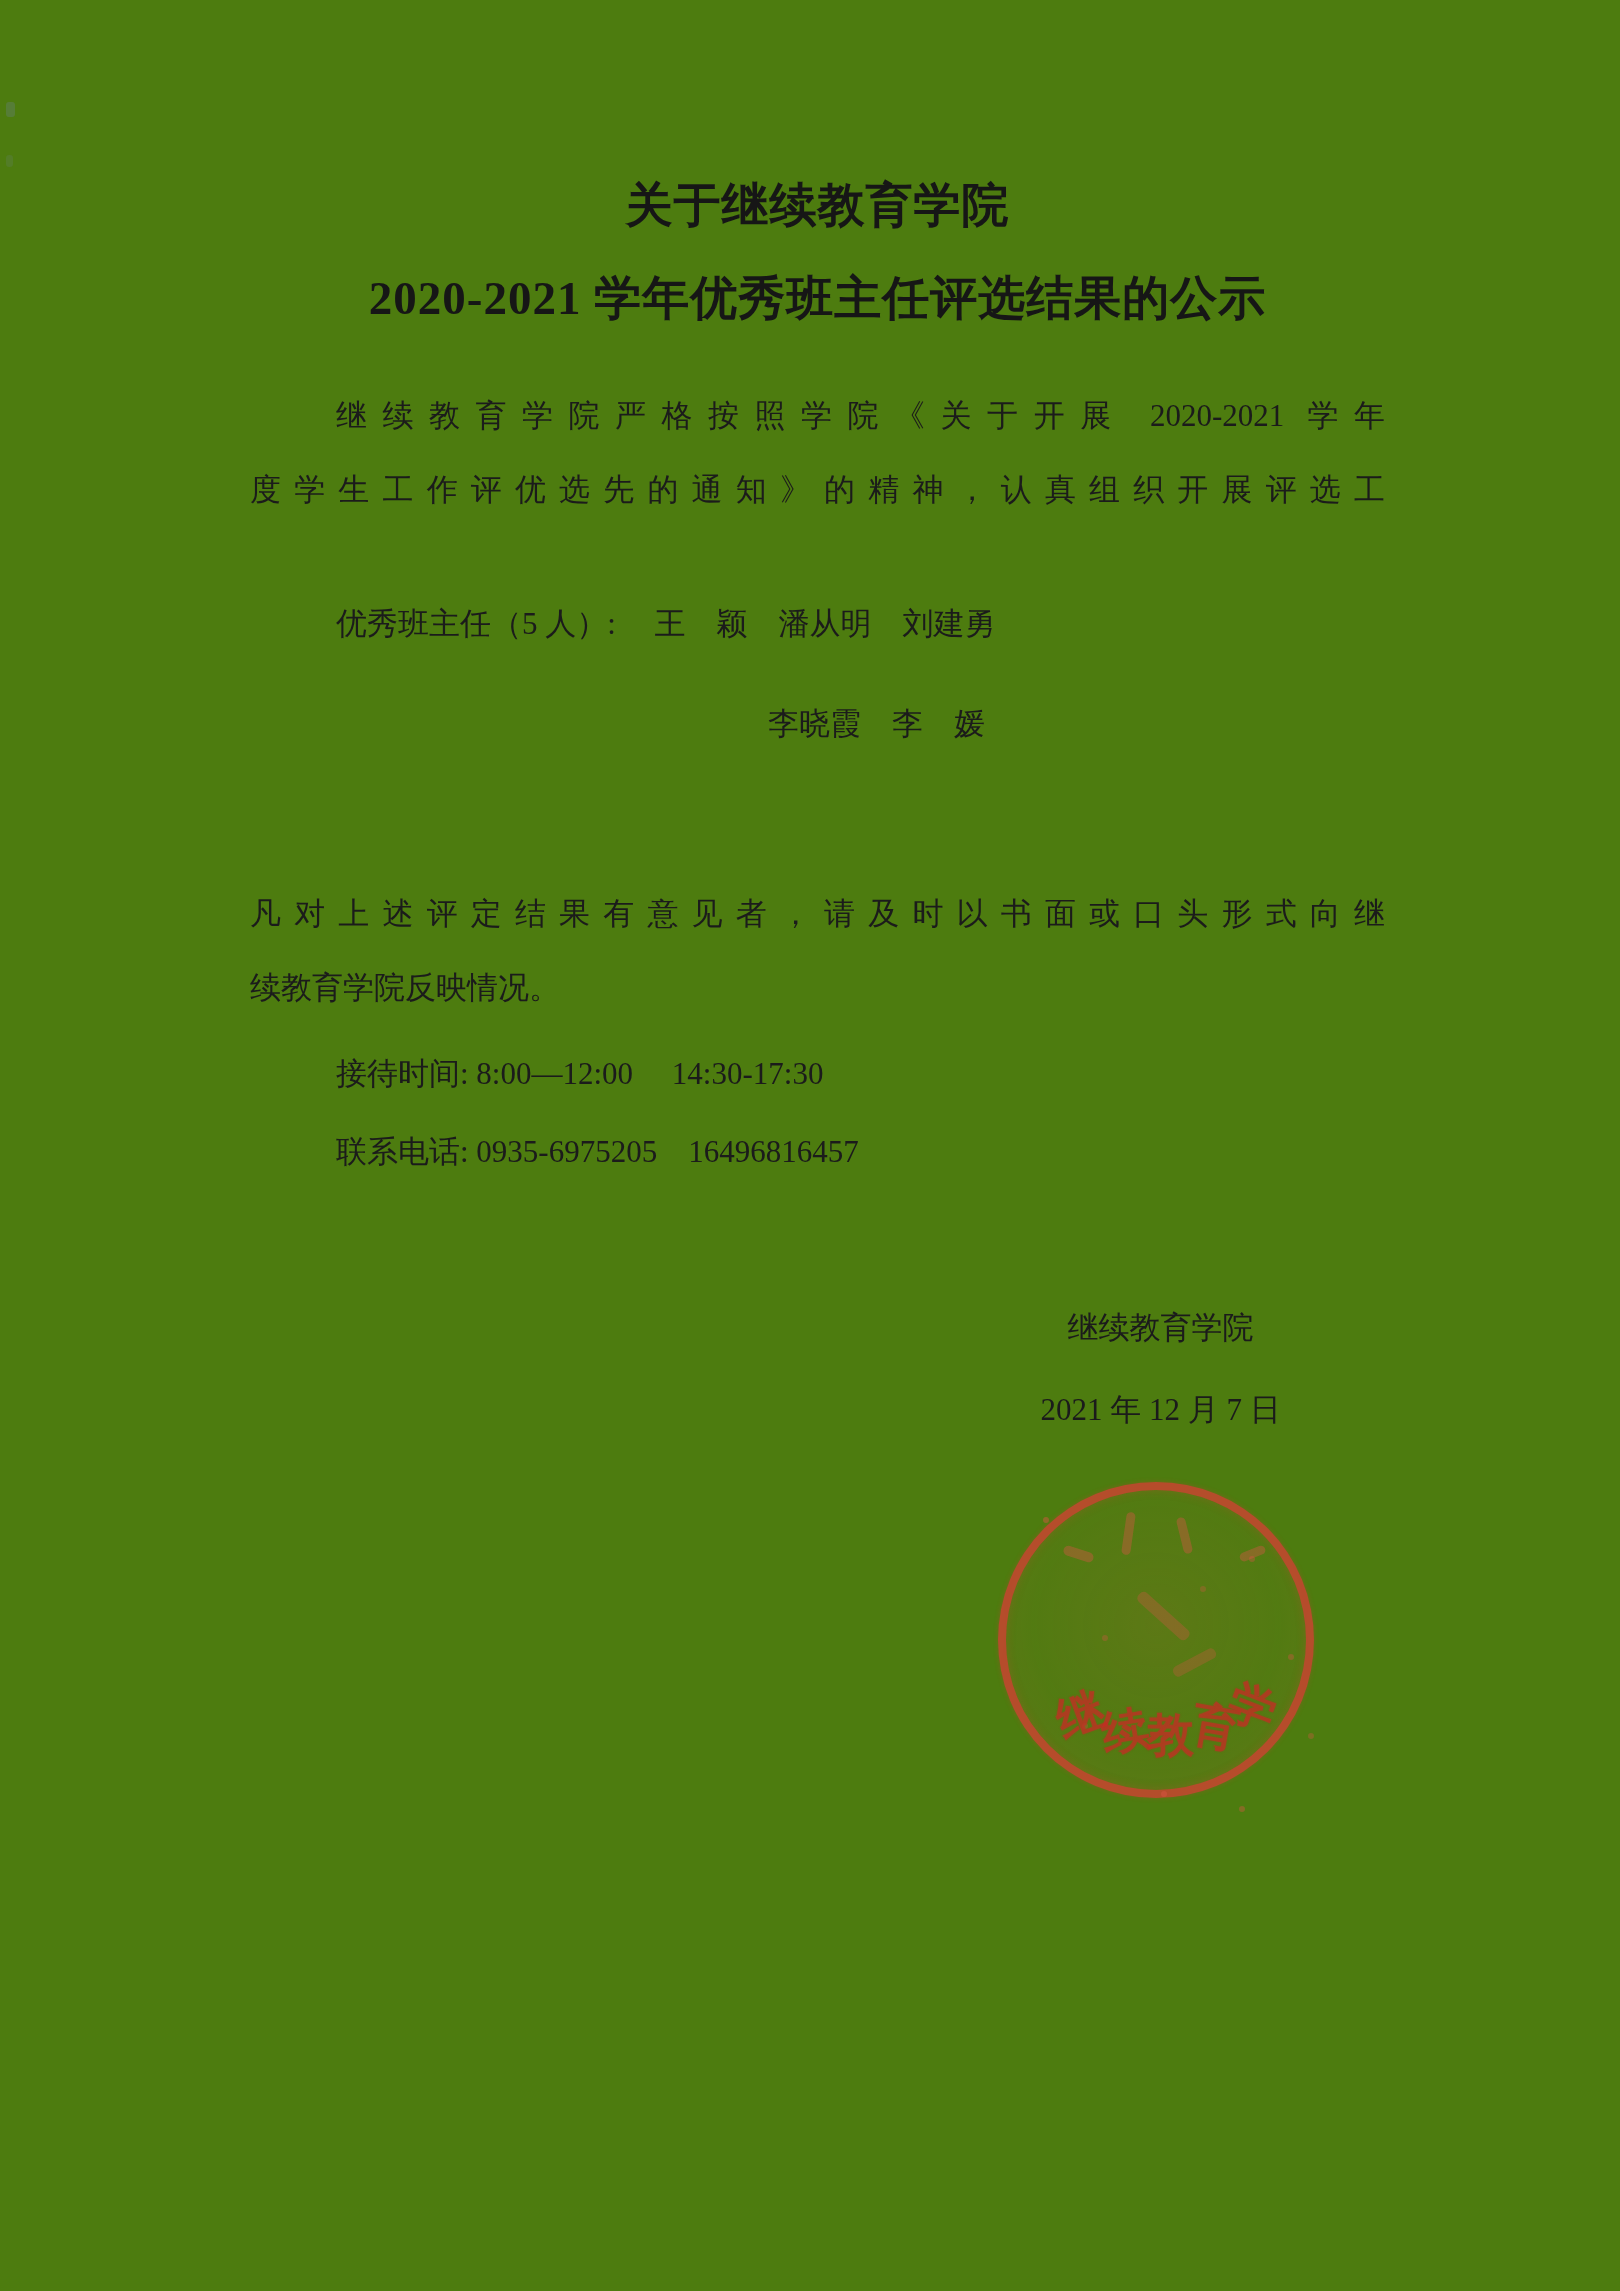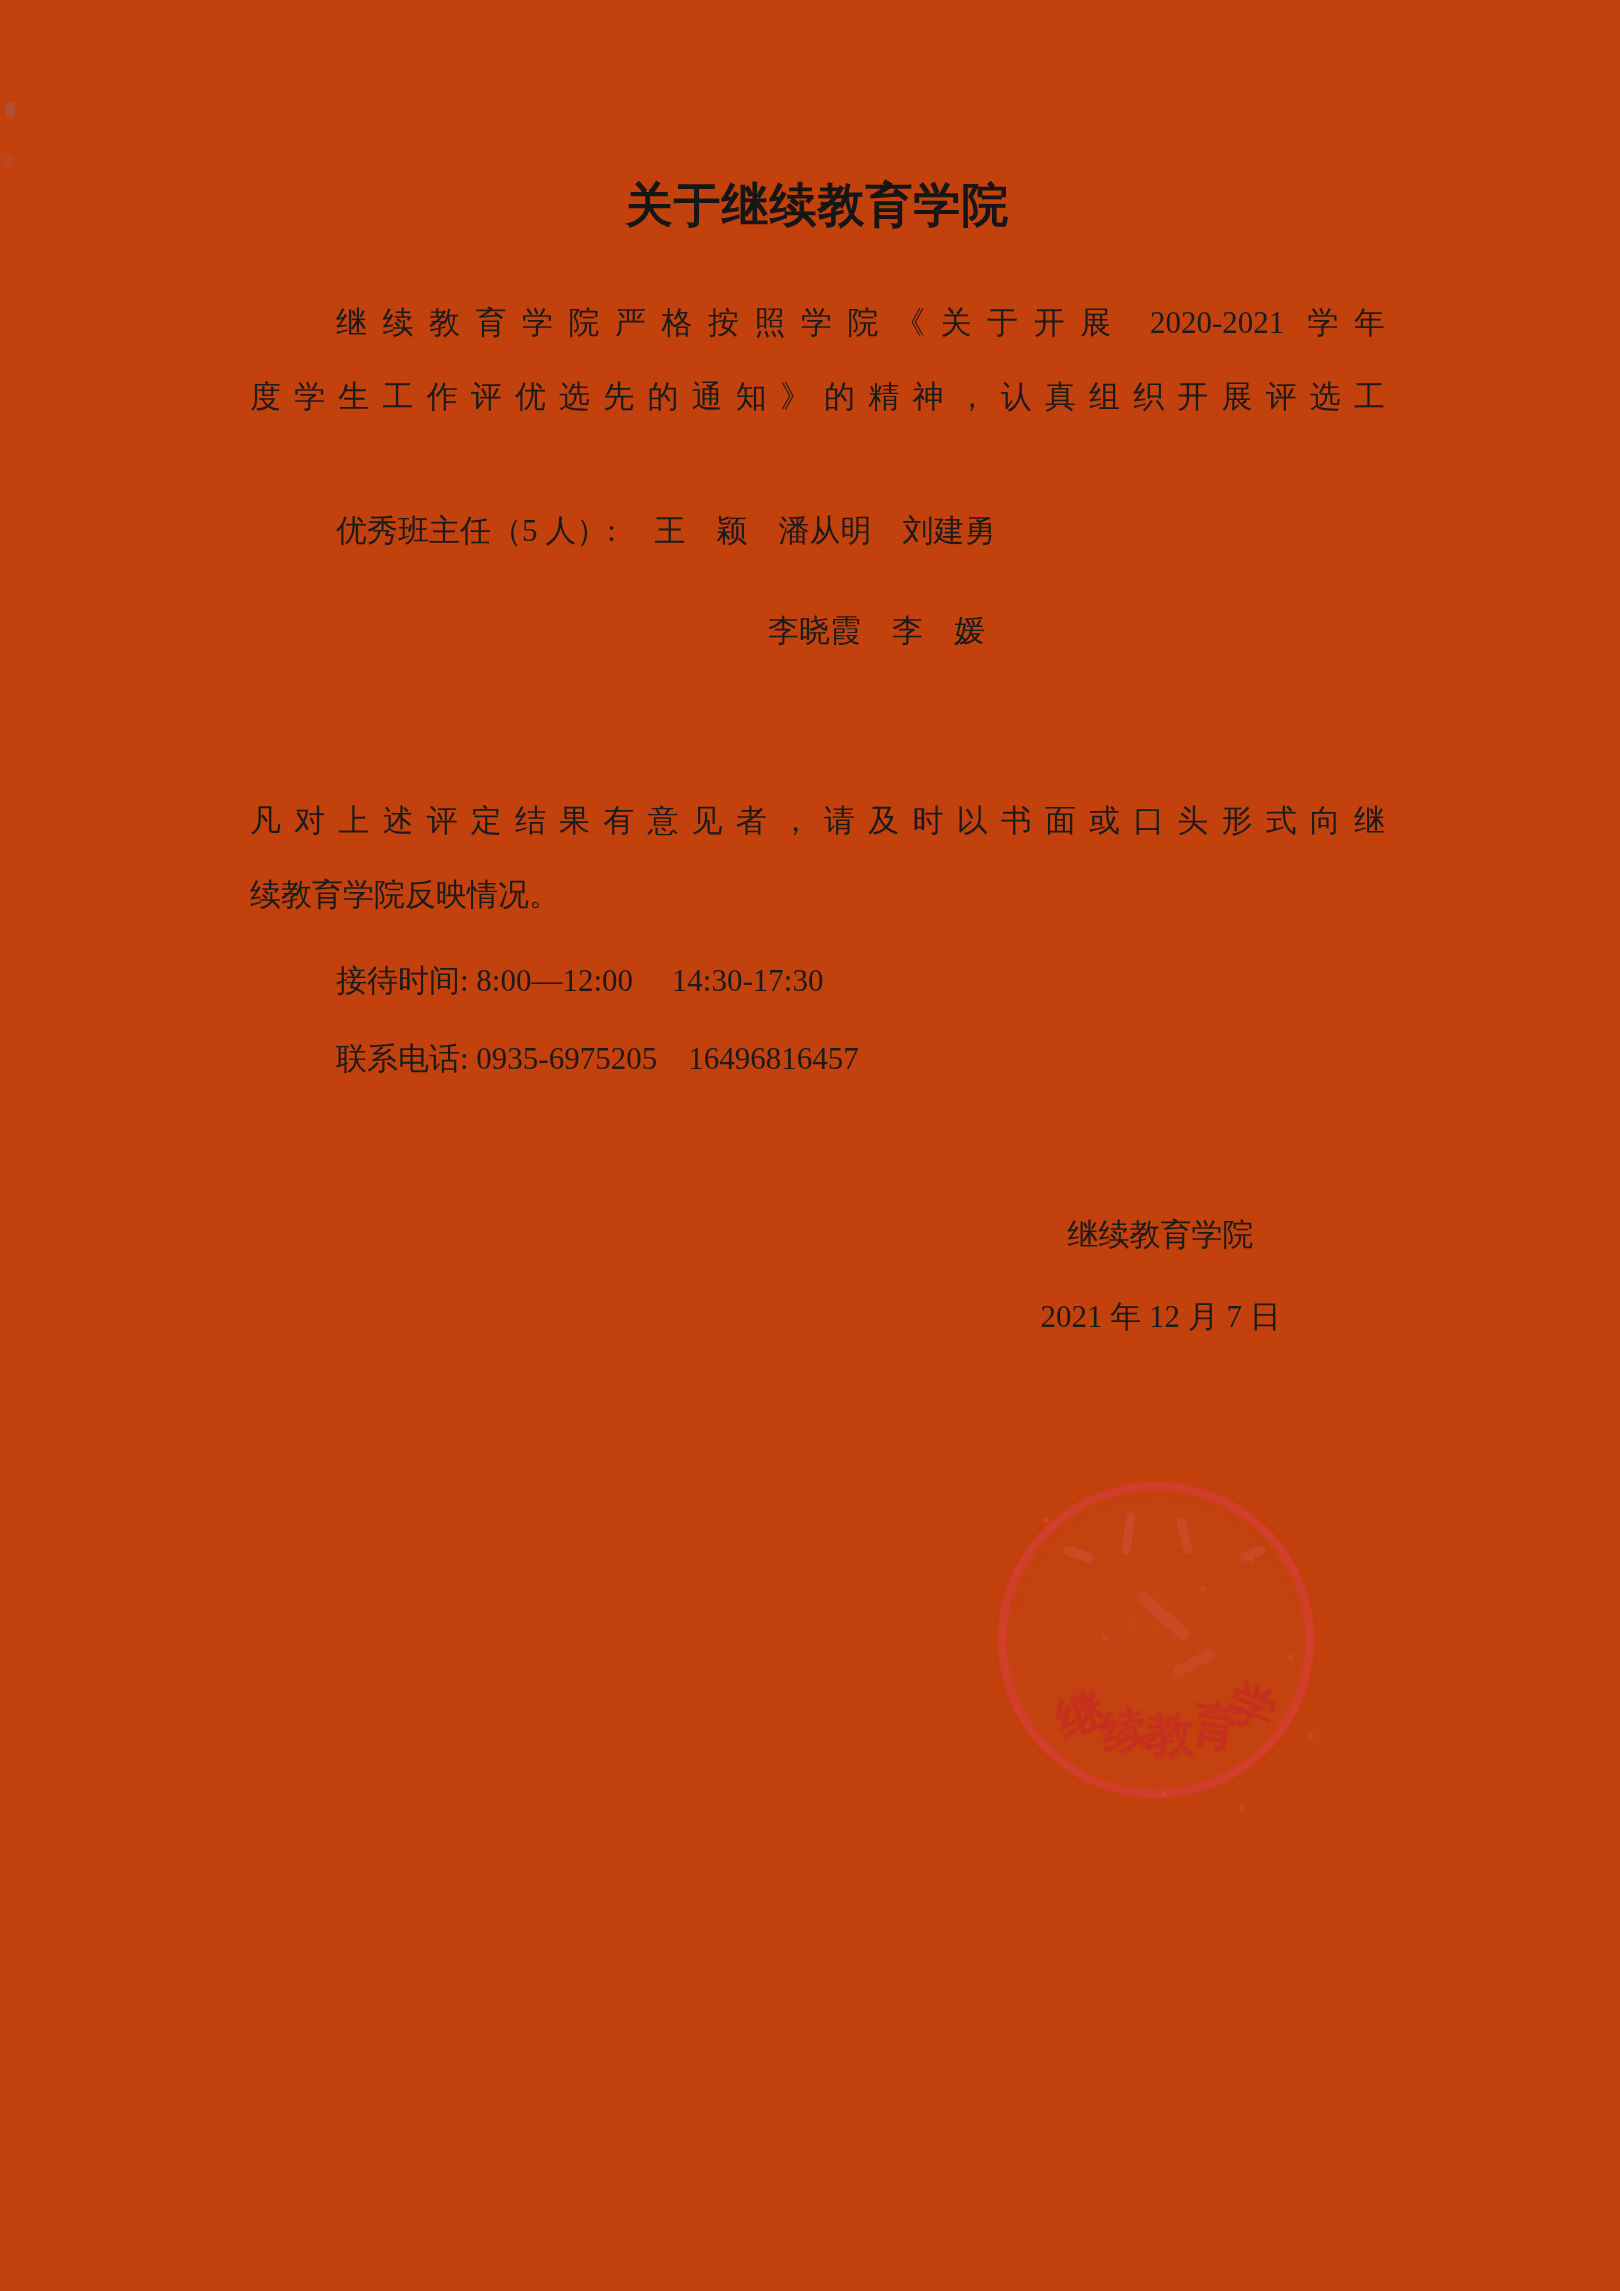--- a/index.html
+++ b/index.html
@@ -1,19 +1,19 @@
 <!DOCTYPE html>
 <html><head>
 <meta charset="utf-8">
 <style>
   html,body{margin:0;padding:0;background:#ffffff;}
   .page{
     position:relative;
     width:1620px;height:2292px;
-    background:#c2410c;
+    background:#4d7c0f;
     font-family:"Liberation Serif","DejaVu Serif",serif;
     color:#1b1b1b;
     overflow:hidden;
   }
   .content{
     position:absolute;left:250px;top:159px;width:1135px;z-index:2;
   }
   .title{
     text-align:center;font-weight:700;font-size:47px;line-height:93px;
     letter-spacing:1px;color:#161616;
@@ -65,20 +65,21 @@
 </style>
 </head>
 <body>
 
 <div class="page">
 
   <div class="content">
 
     <div class="title">
       <div>关于继续教育学院</div>
+      <div>2020-2021 学年优秀班主任评选结果的公示</div>
     </div>
 
     <div class="para-intro">
       <div class="line fill ind">继续教育学院严格按照学院《关于开展 2020-2021 学年</div>
       <div class="line fill">度学生工作评优选先的通知》的精神，认真组织开展评选工</div>
     </div>
 
     <div class="awardees">
       <div class="line ind">优秀班主任（5 人）:　 王　颖　潘从明　刘建勇</div>
       <div class="line awardees-row2">李晓霞　李　媛</div>

